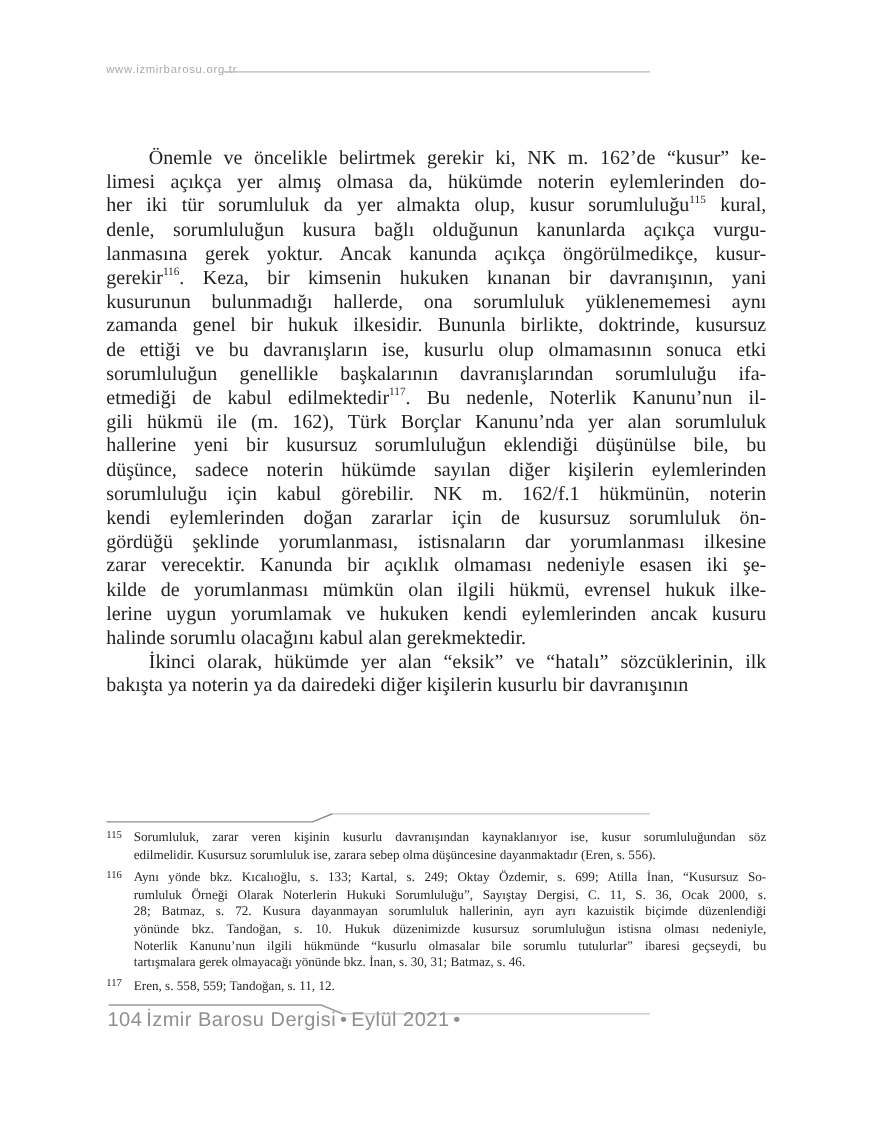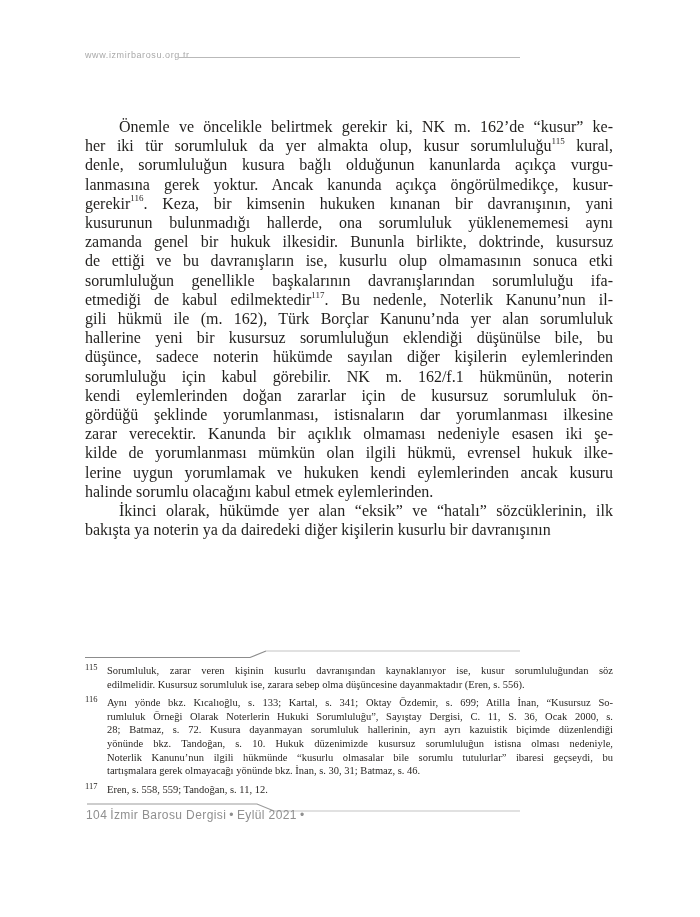--- a/index.html
+++ b/index.html
@@ -41,75 +41,76 @@
   .fn-num {
     position:absolute; left:0; top:-3px; font-size:8.5px; color:#2a2724;
   }
   .fn-line { text-align:justify; text-align-last:justify; }
   .fn-line.last { text-align-last:auto; }
   
   .footer-rule { position:absolute; left:85px; top:800px; width:440px; height:14px; }
   .footer-text {
     position:absolute; left:86px; top:808px;
     font-family:"Liberation Sans", sans-serif;
-    font-size:12px; color:#8f8f8f; letter-spacing:0.4px; white-space:nowrap;
+    font-size:16px; color:#8f8f8f; letter-spacing:0.4px; white-space:nowrap;
   }
   .footer-text span { margin-right:3px; }
 </style>
 </head>
 <body>
 
 <div class="page">
 
   <span class="header-url">www.izmirbarosu.org.tr</span>
   <div class="header-rule"></div>
 
   <div class="body-block" id="paragraphs">
       <div class="para">
         <div class="line indent">Önemle ve öncelikle belirtmek gerekir ki, NK m. 162’de “kusur” ke-</div>
+        <div class="line">limesi açıkça yer almış olmasa da, hükümde noterin eylemlerinden do-</div>
         <div class="line">her iki tür sorumluluk da yer almakta olup, kusur sorumluluğu<sup class="fn-ref">115</sup> kural,</div>
         <div class="line">denle, sorumluluğun kusura bağlı olduğunun kanunlarda açıkça vurgu-</div>
         <div class="line">lanmasına gerek yoktur. Ancak kanunda açıkça öngörülmedikçe, kusur-</div>
         <div class="line">gerekir<sup class="fn-ref">116</sup>. Keza, bir kimsenin hukuken kınanan bir davranışının, yani</div>
         <div class="line">kusurunun bulunmadığı hallerde, ona sorumluluk yüklenememesi aynı</div>
         <div class="line">zamanda genel bir hukuk ilkesidir. Bununla birlikte, doktrinde, kusursuz</div>
         <div class="line">de ettiği ve bu davranışların ise, kusurlu olup olmamasının sonuca etki</div>
         <div class="line">sorumluluğun genellikle başkalarının davranışlarından sorumluluğu ifa-</div>
         <div class="line">etmediği de kabul edilmektedir<sup class="fn-ref">117</sup>. Bu nedenle, Noterlik Kanunu’nun il-</div>
         <div class="line">gili hükmü ile (m. 162), Türk Borçlar Kanunu’nda yer alan sorumluluk</div>
         <div class="line">hallerine yeni bir kusursuz sorumluluğun eklendiği düşünülse bile, bu</div>
         <div class="line">düşünce, sadece noterin hükümde sayılan diğer kişilerin eylemlerinden</div>
         <div class="line">sorumluluğu için kabul görebilir. NK m. 162/f.1 hükmünün, noterin</div>
         <div class="line">kendi eylemlerinden doğan zararlar için de kusursuz sorumluluk ön-</div>
         <div class="line">gördüğü şeklinde yorumlanması, istisnaların dar yorumlanması ilkesine</div>
         <div class="line">zarar verecektir. Kanunda bir açıklık olmaması nedeniyle esasen iki şe-</div>
         <div class="line">kilde de yorumlanması mümkün olan ilgili hükmü, evrensel hukuk ilke-</div>
         <div class="line">lerine uygun yorumlamak ve hukuken kendi eylemlerinden ancak kusuru</div>
-        <div class="line last">halinde sorumlu olacağını kabul etmek eylemlerinden.</div>
+        <div class="line last">halinde sorumlu olacağını kabul alan gerekmektedir.</div>
       </div>
       <div class="para">
         <div class="line indent">İkinci olarak, hükümde yer alan “eksik” ve “hatalı” sözcüklerinin, ilk</div>
         <div class="line last">bakışta ya noterin ya da dairedeki diğer kişilerin kusurlu bir davranışının</div>
       </div>
     </div>
 
   <svg class="fnsep" viewBox="0 0 440 12">
     <polyline points="0,9.5 165,9.5 181,3" fill="none" stroke="#8c8c8c" stroke-width="1.1"></polyline>
     <line x1="181" y1="3" x2="435" y2="3" stroke="#c3c3c3" stroke-width="1"></line>
   </svg>
 
   <div class="footnotes" id="footnotes">
       <div class="footnote">
         <span class="fn-num">115</span>
         <div class="fn-line">Sorumluluk, zarar veren kişinin kusurlu davranışından kaynaklanıyor ise, kusur sorumluluğundan söz</div>
         <div class="fn-line last">edilmelidir. Kusursuz sorumluluk ise, zarara sebep olma düşüncesine dayanmaktadır (Eren, s. 556).</div>
       </div>
       <div class="footnote">
         <span class="fn-num">116</span>
-        <div class="fn-line">Aynı yönde bkz. Kıcalıoğlu, s. 133; Kartal, s. 341; Oktay Özdemir, s. 699; Atilla İnan, “Kusursuz So-</div>
+        <div class="fn-line">Aynı yönde bkz. Kıcalıoğlu, s. 133; Kartal, s. 249; Oktay Özdemir, s. 699; Atilla İnan, “Kusursuz So-</div>
         <div class="fn-line">rumluluk Örneği Olarak Noterlerin Hukuki Sorumluluğu”, Sayıştay Dergisi, C. 11, S. 36, Ocak 2000, s.</div>
         <div class="fn-line">28; Batmaz, s. 72. Kusura dayanmayan sorumluluk hallerinin, ayrı ayrı kazuistik biçimde düzenlendiği</div>
         <div class="fn-line">yönünde bkz. Tandoğan, s. 10. Hukuk düzenimizde kusursuz sorumluluğun istisna olması nedeniyle,</div>
         <div class="fn-line">Noterlik Kanunu’nun ilgili hükmünde “kusurlu olmasalar bile sorumlu tutulurlar” ibaresi geçseydi, bu</div>
         <div class="fn-line last">tartışmalara gerek olmayacağı yönünde bkz. İnan, s. 30, 31; Batmaz, s. 46.</div>
       </div>
       <div class="footnote">
         <span class="fn-num">117</span>
         <div class="fn-line last">Eren, s. 558, 559; Tandoğan, s. 11, 12.</div>
       </div>

